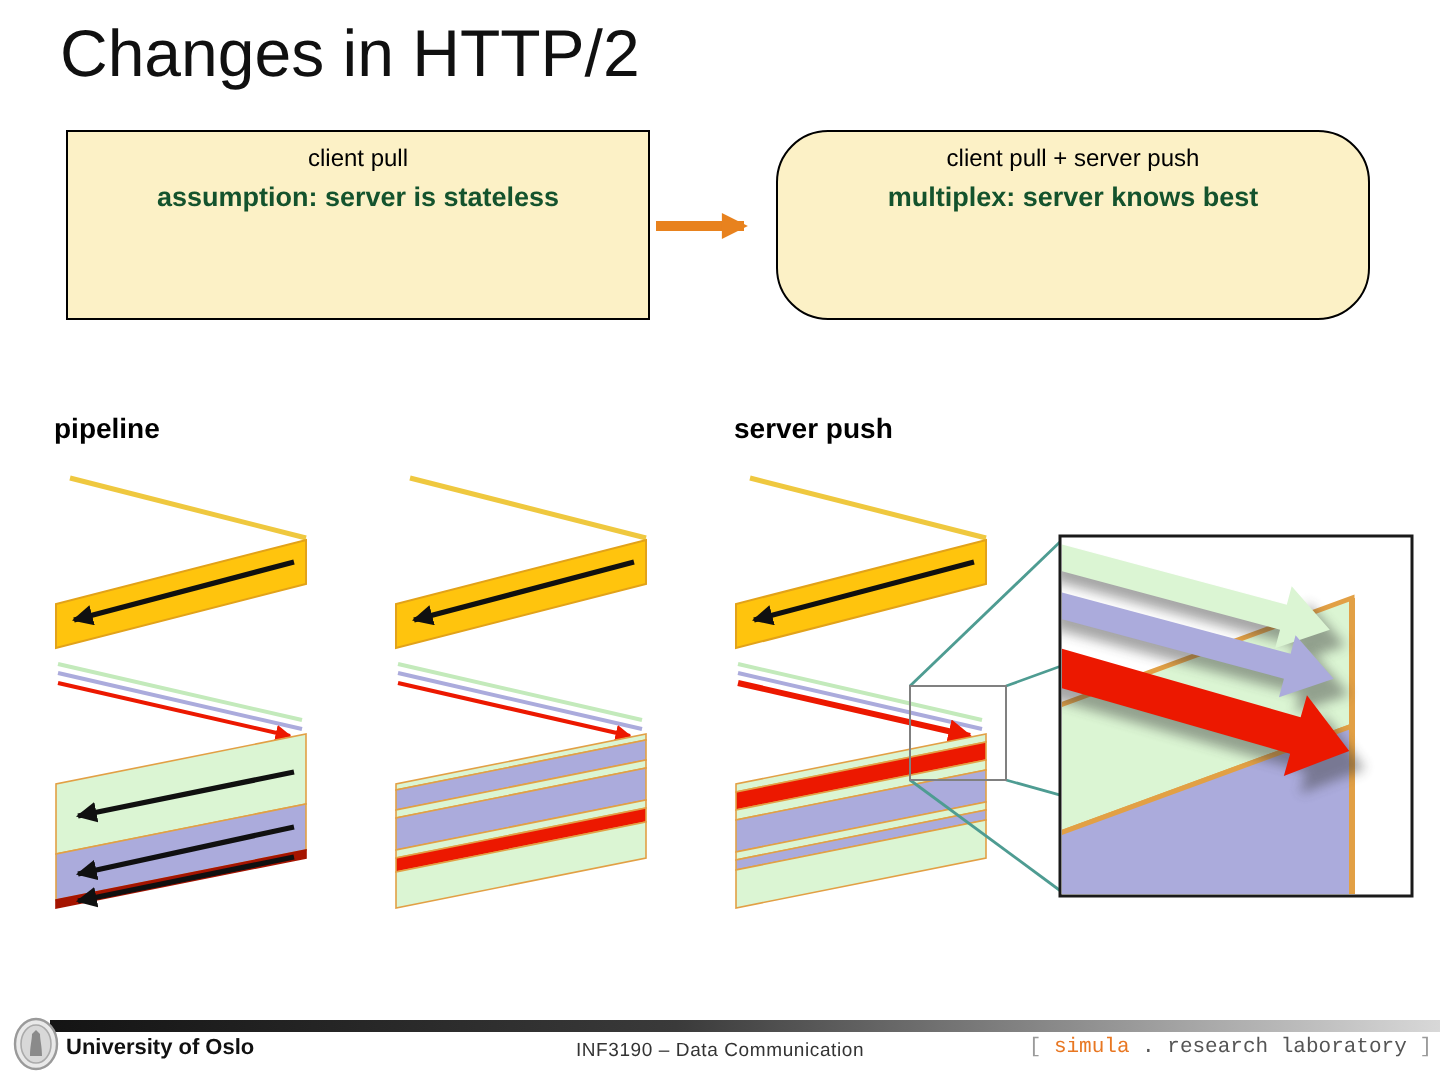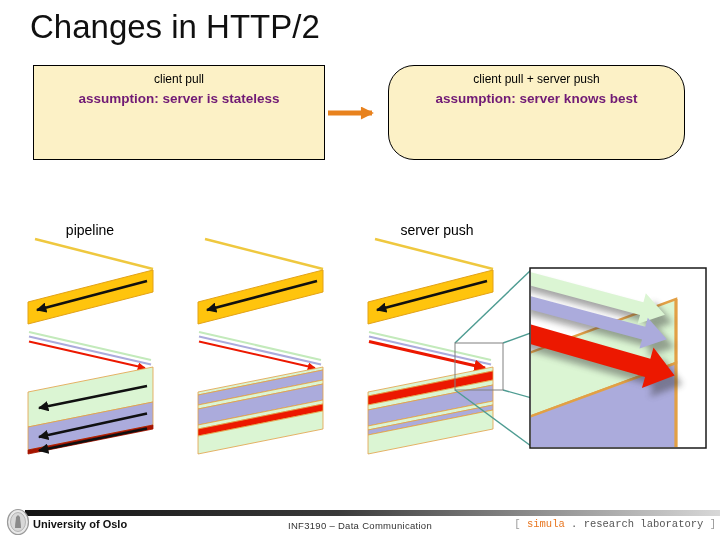--- a/index.html
+++ b/index.html
@@ -12,24 +12,24 @@
   .slide{position:relative;width:720px;height:540px;background:#fff;overflow:hidden;}
 
   .slide-title{position:absolute;left:30px;top:8px;font-size:33px;color:#101010;
     letter-spacing:0px;white-space:nowrap;}
 
   .infobox{position:absolute;top:65px;height:95px;background:var(--cream);
     border:1px solid #000;box-sizing:border-box;text-align:center;}
   .infobox.left{left:33px;width:292px;}
   .infobox.right{left:388px;width:297px;border-radius:26px;}
   .infobox .bx-title{font-size:12px;color:#000;margin-top:6px;}
-  .infobox .bx-sub{font-size:13.5px;font-weight:bold;color:#701a75;margin-top:5px;}
-
-  .diag-label{position:absolute;top:206px;font-size:14px;font-weight:normal;color:#000;
-    text-align:center;margin-top:16px;}
+  .infobox .bx-sub{font-size:13.5px;font-weight:bold;color:#14532d;margin-top:5px;}
+
+  .diag-label{position:absolute;top:206px;font-size:14px;font-weight:bold;color:#000;
+    }
   .dl-0{left:27px;width:126px;}
   .dl-1{left:197px;width:126px;}
   .dl-2{left:367px;width:140px;}
 
   svg.figure{position:absolute;left:0;top:0;width:720px;height:540px;}
 
   .lnY{stroke:var(--yline);stroke-width:2.5;fill:none;}
   .lnG{stroke:var(--gline);stroke-width:2;fill:none;}
   .lnL{stroke:var(--lav);stroke-width:2;fill:none;}
   .lnR{stroke:var(--red);stroke-width:2;fill:none;}
@@ -65,21 +65,21 @@
 
   <div class="slide-title">Changes in HTTP/2</div>
 
   <div class="infobox left">
     <div class="bx-title">client pull</div>
     <div class="bx-sub">assumption: server is stateless</div>
   </div>
 
   <div class="infobox right">
     <div class="bx-title">client pull + server push</div>
-    <div class="bx-sub">assumption: server knows best</div>
+    <div class="bx-sub">multiplex: server knows best</div>
   </div>
 
   <div class="diag-label dl-0">pipeline</div>
   <div class="diag-label dl-2">server push</div>
 
   <svg class="figure" viewBox="0 0 720 540" xmlns="http://www.w3.org/2000/svg">
     <defs>
       <marker id="mBlk" viewBox="0 0 10 10" refX="9" refY="5" markerWidth="4" markerHeight="4" orient="auto">
         <path d="M0,0 L10,5 L0,10 z" fill="#101010"></path>
       </marker>

